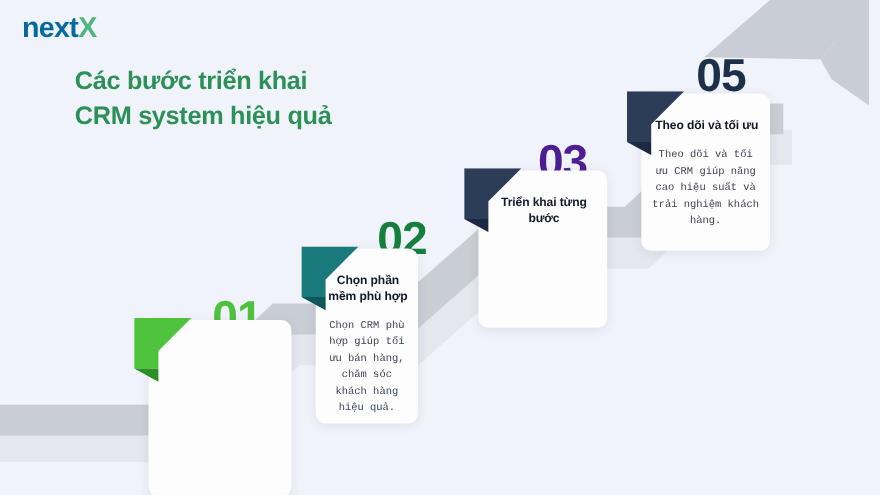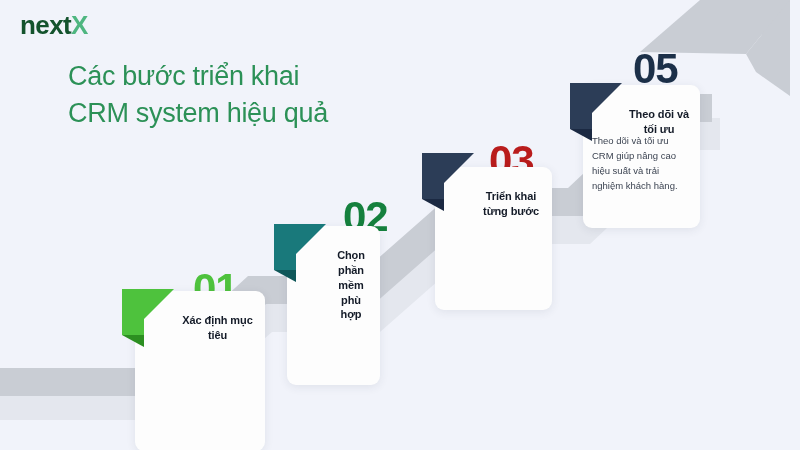--- a/index.html
+++ b/index.html
@@ -36,32 +36,32 @@
     position: absolute;
     left: 20px;
     top: 12px;
     font-size: 26px;
     font-weight: bold;
     letter-spacing: -0.6px;
     z-index: 6;
     line-height: 1;
     white-space: nowrap;
   }
-  #logo .logo-next { color: #14532d; }
+  #logo .logo-next { color: #0369a1; }
   #logo .logo-x { color: #4fb680; }
 
   
   #headline {
     position: absolute;
     left: 68px;
     top: 58px;
     z-index: 6;
     color: #2c9157;
-    font-size: 27px;
-    font-weight: normal;
+    font-size: 23px;
+    font-weight: bold;
     line-height: 1.38;
     letter-spacing: -0.3px;
     white-space: nowrap;
   }
 
   
   .step {
     position: absolute;
     z-index: 3;
   }
@@ -85,30 +85,30 @@
     position: absolute;
     left: 10px;
     right: 8px;
     top: 22px;
     text-align: center;
     font-size: 11px;
     font-weight: bold;
     color: #141b28;
     line-height: 1.35;
     letter-spacing: -0.1px;
-    padding-left: 33px;
   }
   .card-body {
     position: absolute;
     left: 9px;
     right: 9px;
-    text-align: left;
+    text-align: center;
     font-size: 9.5px;
     color: #3c4452;
     line-height: 1.58;
+    font-family: Liberation Mono, monospace;
   }
   .flag {
     position: absolute;
     z-index: 5;
     width: 52px;
     height: 58px;
   }
 </style>
 </head>
 <body>
@@ -131,42 +131,42 @@
   </div>
 
   <div id="headline">
     <div>Các bước triển khai</div>
     <div>CRM system hiệu quả</div>
   </div>
 
   <div class="step" style="left:0;top:0;">
     <div class="step-num" style="left:193px; top:268px; color:#4ec23d;text-align:center;">01</div>
     <div class="card" style="left:135px; top:291px; width:130px; height:160px;">
-      <div class="card-title">Xác định mục tiêu</div>
     </div>
     <svg class="flag" style="left:122px; top:289px;" viewBox="0 0 52 58">
       <polygon points="0,0 52,0 22,30 22,46 0,46" fill="#4ec23d"></polygon>
       <polygon points="0,46 22,46 22,58" fill="#2c8f21"></polygon>
     </svg>
   </div>
 
   <div class="step" style="left:0;top:0;">
     <div class="step-num" style="left:343px; top:196px; color:#15803d;">02</div>
     <div class="card" style="left:287px; top:226px; width:93px; height:159px;">
       <div class="card-title">Chọn phần mềm phù hợp</div>
+      <div class="card-body" style="top:62px;">Chọn CRM phù hợp giúp tối ưu bán hàng, chăm sóc khách hàng hiệu quả.</div>
     </div>
     <svg class="flag" style="left:274px; top:224px;" viewBox="0 0 52 58">
       <polygon points="0,0 52,0 22,30 22,46 0,46" fill="#19797b"></polygon>
       <polygon points="0,46 22,46 22,58" fill="#0f5759"></polygon>
     </svg>
   </div>
 
   <div class="step" style="left:0;top:0;">
-    <div class="step-num" style="left:489px; top:140px; color:#b91c1c;">03</div>
-    <div class="card" style="left:435px; top:155px; width:117px; height:143px;margin-top:12px;">
+    <div class="step-num" style="left:489px; top:126px; color:#4c1d95;">03</div>
+    <div class="card" style="left:435px; top:155px; width:117px; height:143px;">
       <div class="card-title">Triển khai từng bước</div>
     </div>
     <svg class="flag" style="left:422px; top:153px;" viewBox="0 0 52 58">
       <polygon points="0,0 52,0 22,30 22,46 0,46" fill="#2c3d57"></polygon>
       <polygon points="0,46 22,46 22,58" fill="#1b2942"></polygon>
     </svg>
   </div>
 
   <div class="step" style="left:0;top:0;">
     <div class="step-num" style="left:633px; top:48px; color:#1c3049;">05</div>

